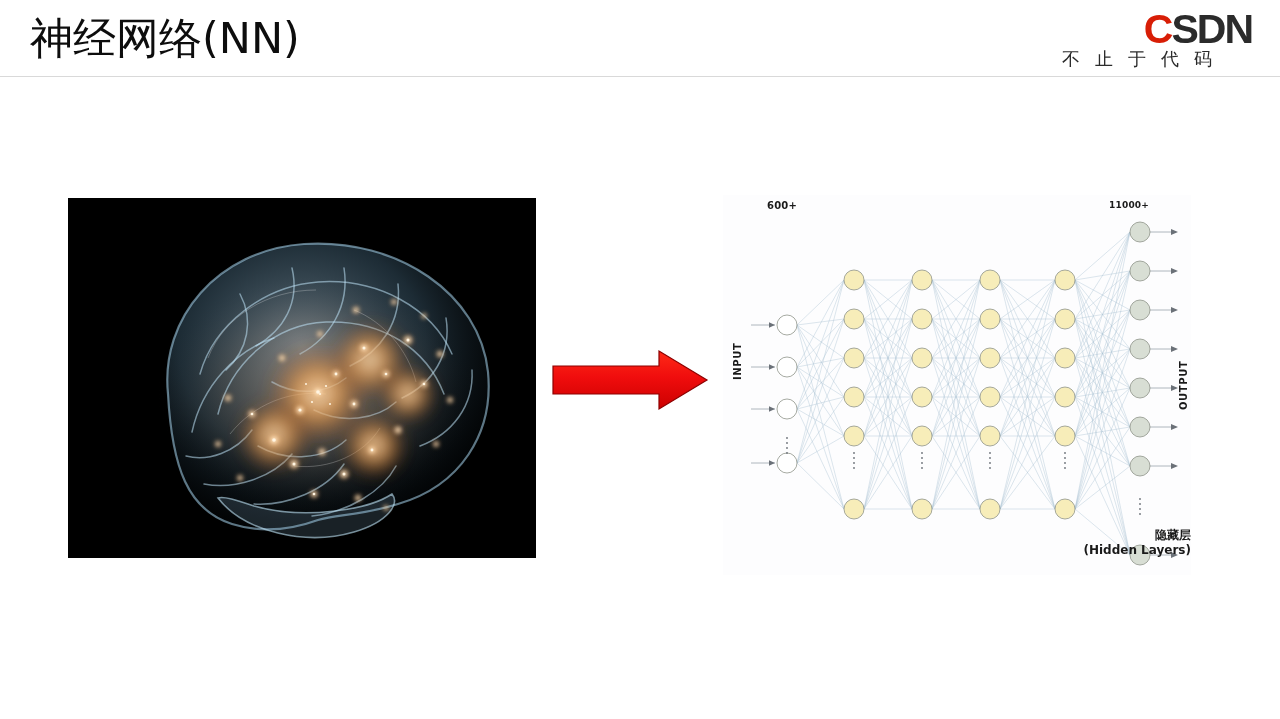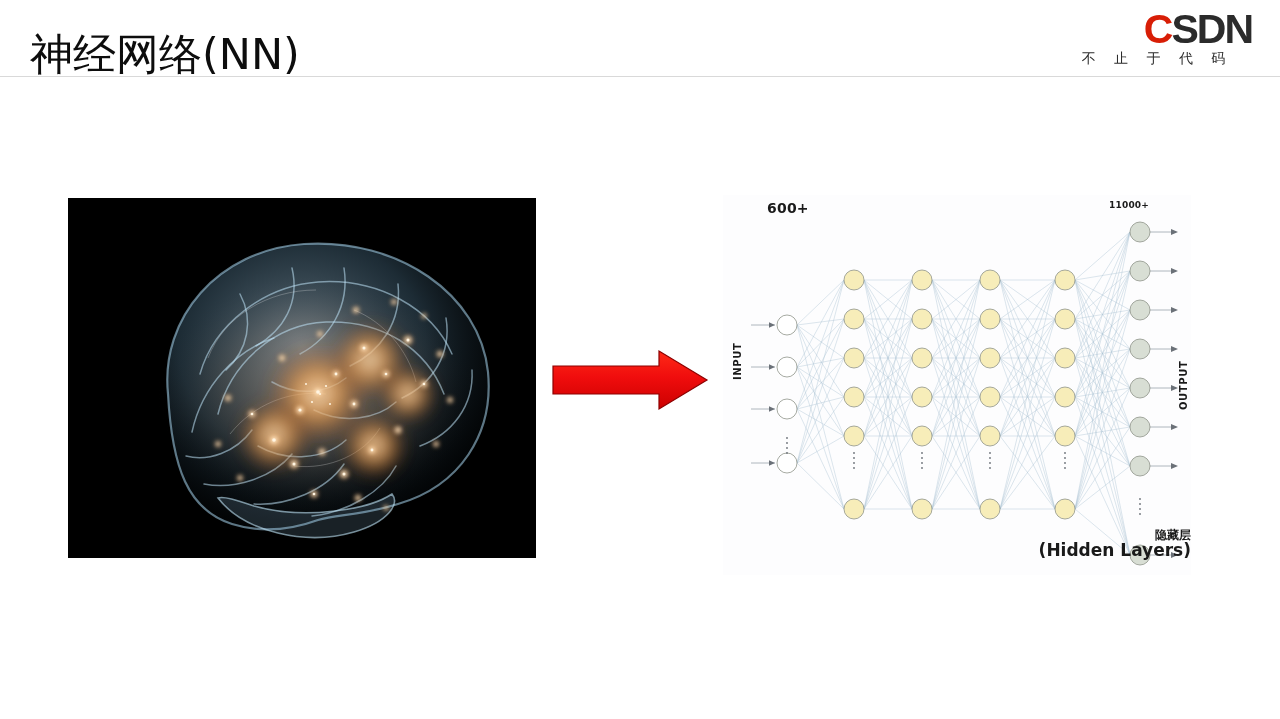--- a/index.html
+++ b/index.html
@@ -34,21 +34,20 @@
   #page-title {
     position: absolute;
     left: 30px;
     top: 8px;
     font-size: 43px;
     line-height: 60px;
     color: #0d0d0d;
     font-family: "DejaVu Sans", "Liberation Sans", sans-serif;
     letter-spacing: 0px;
     white-space: nowrap;
-    margin-top: 16px;
   }
 
   
   #csdn-logo {
     position: absolute;
     right: 28px;
     top: 8px;
     width: 190px;
     height: 62px;
   }
@@ -65,23 +64,23 @@
     letter-spacing: -2px;
     white-space: nowrap;
   }
   .csdn-c { color: #d81e06; }
   .csdn-sdn { color: #2b2b2b; }
   #csdn-tagline {
     position: absolute;
     left: 0;
     top: 42px;
     width: 190px;
-    text-align: center;
-    font-family: Liberation Mono, monospace;
-    font-size: 14px;
+    text-align: left;
+    font-family: Liberation Sans, sans-serif;
+    font-size: 18px;
     line-height: 18px;
     color: #2b2b2b;
     letter-spacing: 5px;
     padding-right: 2px;
     box-sizing: border-box;
     white-space: nowrap;
   }
 
   
   #slide-body {
@@ -124,21 +123,21 @@
   }
   #nn-svg { display: block; }
 
   .nn-label {
     position: absolute;
     font-family: "DejaVu Sans", "Liberation Sans", sans-serif;
     font-weight: bold;
     color: #1a1a1a;
     white-space: nowrap;
   }
-  #label-input-count  { left: 44px;  top: 5px;  font-size: 14px; letter-spacing: 0.2px; }
+  #label-input-count  { left: 44px;  top: 5px;  font-size: 10px; letter-spacing: 0.2px; }
   #label-output-count { left: 386px; top: 5px;  font-size: 9px; letter-spacing: 0.2px; }
 
   #label-input {
     left: 9px; top: 185px;
     font-size: 10px;
     letter-spacing: 0.6px;
     transform: rotate(-90deg);
     transform-origin: left top;
   }
   #label-output {
@@ -159,21 +158,21 @@
     font-family: "DejaVu Sans", "Liberation Sans", sans-serif;
     font-weight: bold;
     font-size: 12px;
     color: #1a1a1a;
     line-height: 15px;
     display: block;
   }
   #label-hidden-en {
     font-family: "DejaVu Sans", "Liberation Sans", sans-serif;
     font-weight: bold;
-    font-size: 17px;
+    font-size: 12px;
     color: #1a1a1a;
     line-height: 14px;
     display: block;
   }
 </style>
 </head>
 <body>
 
 <div id="header">
 

